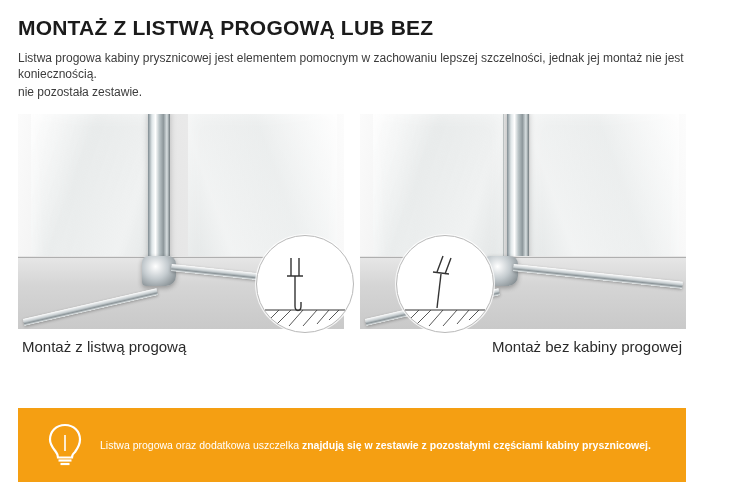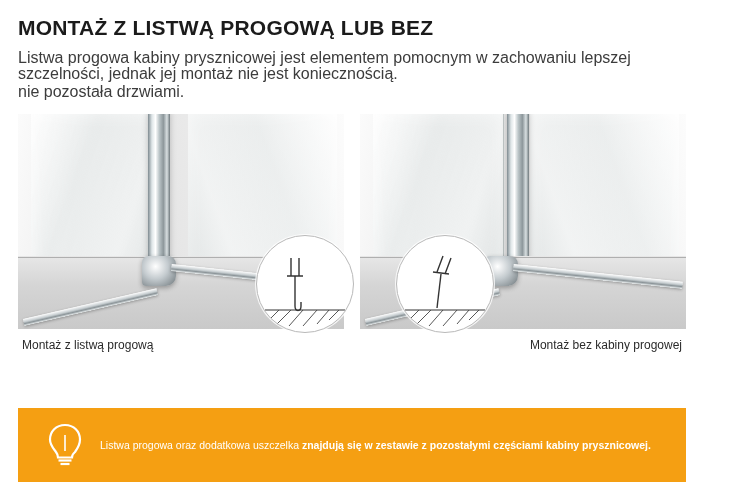--- a/index.html
+++ b/index.html
@@ -24,21 +24,21 @@
   .title {
     margin: 0;
     padding: 16px 0 10px 0;
     font-size: 21px;
     font-weight: bold;
     letter-spacing: 0.2px;
     color: #1b1b1b;
     text-transform: uppercase;
   }
   .intro {
-    font-size: 16px;
+    font-size: 12px;
     line-height: 16px;
     color: #3c3c3c;
     max-width: 700px;
     margin: 0 0 14px 0;
   }
   .intro p {
     margin: 0 0 2px 0;
   }
 
   
@@ -160,21 +160,21 @@
   .detail svg { display: block; }
 
   
   .captions {
     position: relative;
     height: 34px;
   }
   .caption {
     position: absolute;
     top: 9px;
-    font-size: 12px;
+    font-size: 15px;
     color: #2a2a2a;
   }
   .caption.left { left: 4px; }
   .caption.right { right: 4px; }
 
   
   .tip {
     position: absolute;
     left: 18px;
     right: 18px;
@@ -204,21 +204,21 @@
 </style>
 </head>
 <body>
 
 <div class="page">
 
   <h1 class="title">MONTAŻ Z LISTWĄ PROGOWĄ LUB BEZ</h1>
 
   <div class="intro">
     <p>Listwa progowa kabiny prysznicowej jest elementem pomocnym w zachowaniu lepszej szczelności, jednak jej montaż nie jest koniecznością.</p>
-    <p>nie pozostała drzwiami.</p>
+    <p>nie pozostała zestawie.</p>
   </div>
 
   <div class="figures">
 
     <div class="figure">
       <div class="fig-inner">
         <div class="wall-left"></div>
         <div class="wall-right"></div>
         <div class="glass-left"></div>
         <div class="glass-right"></div>

